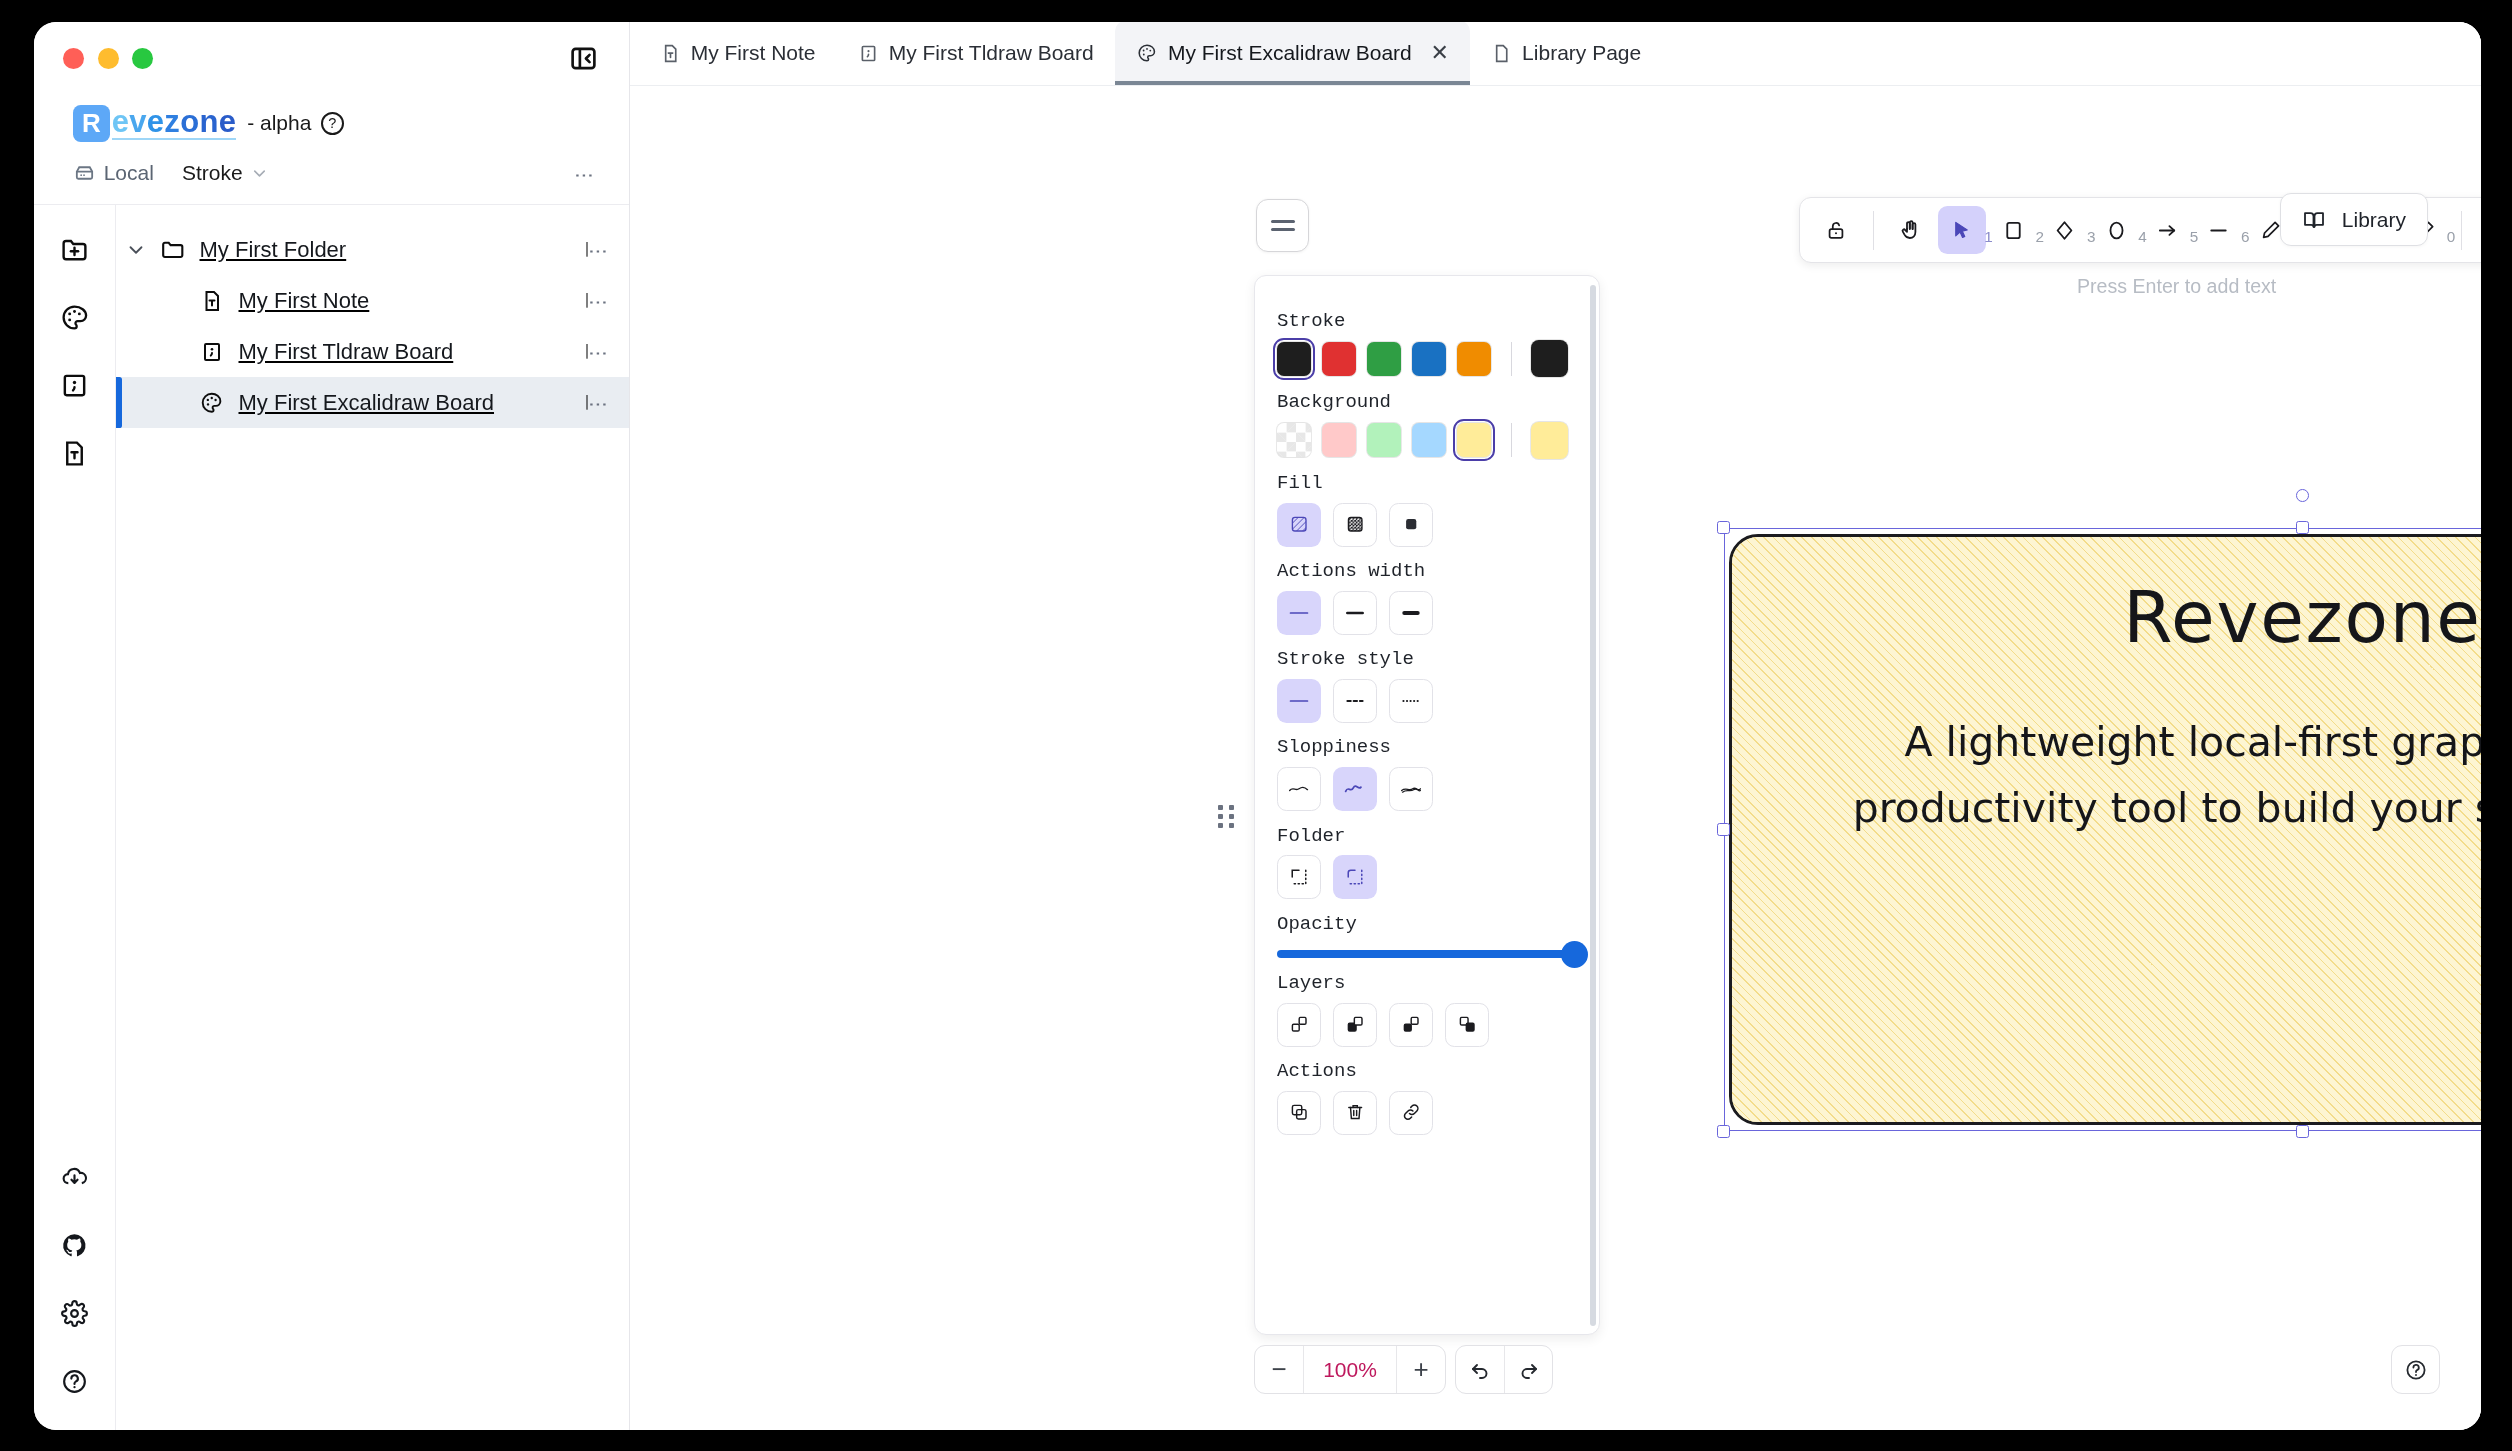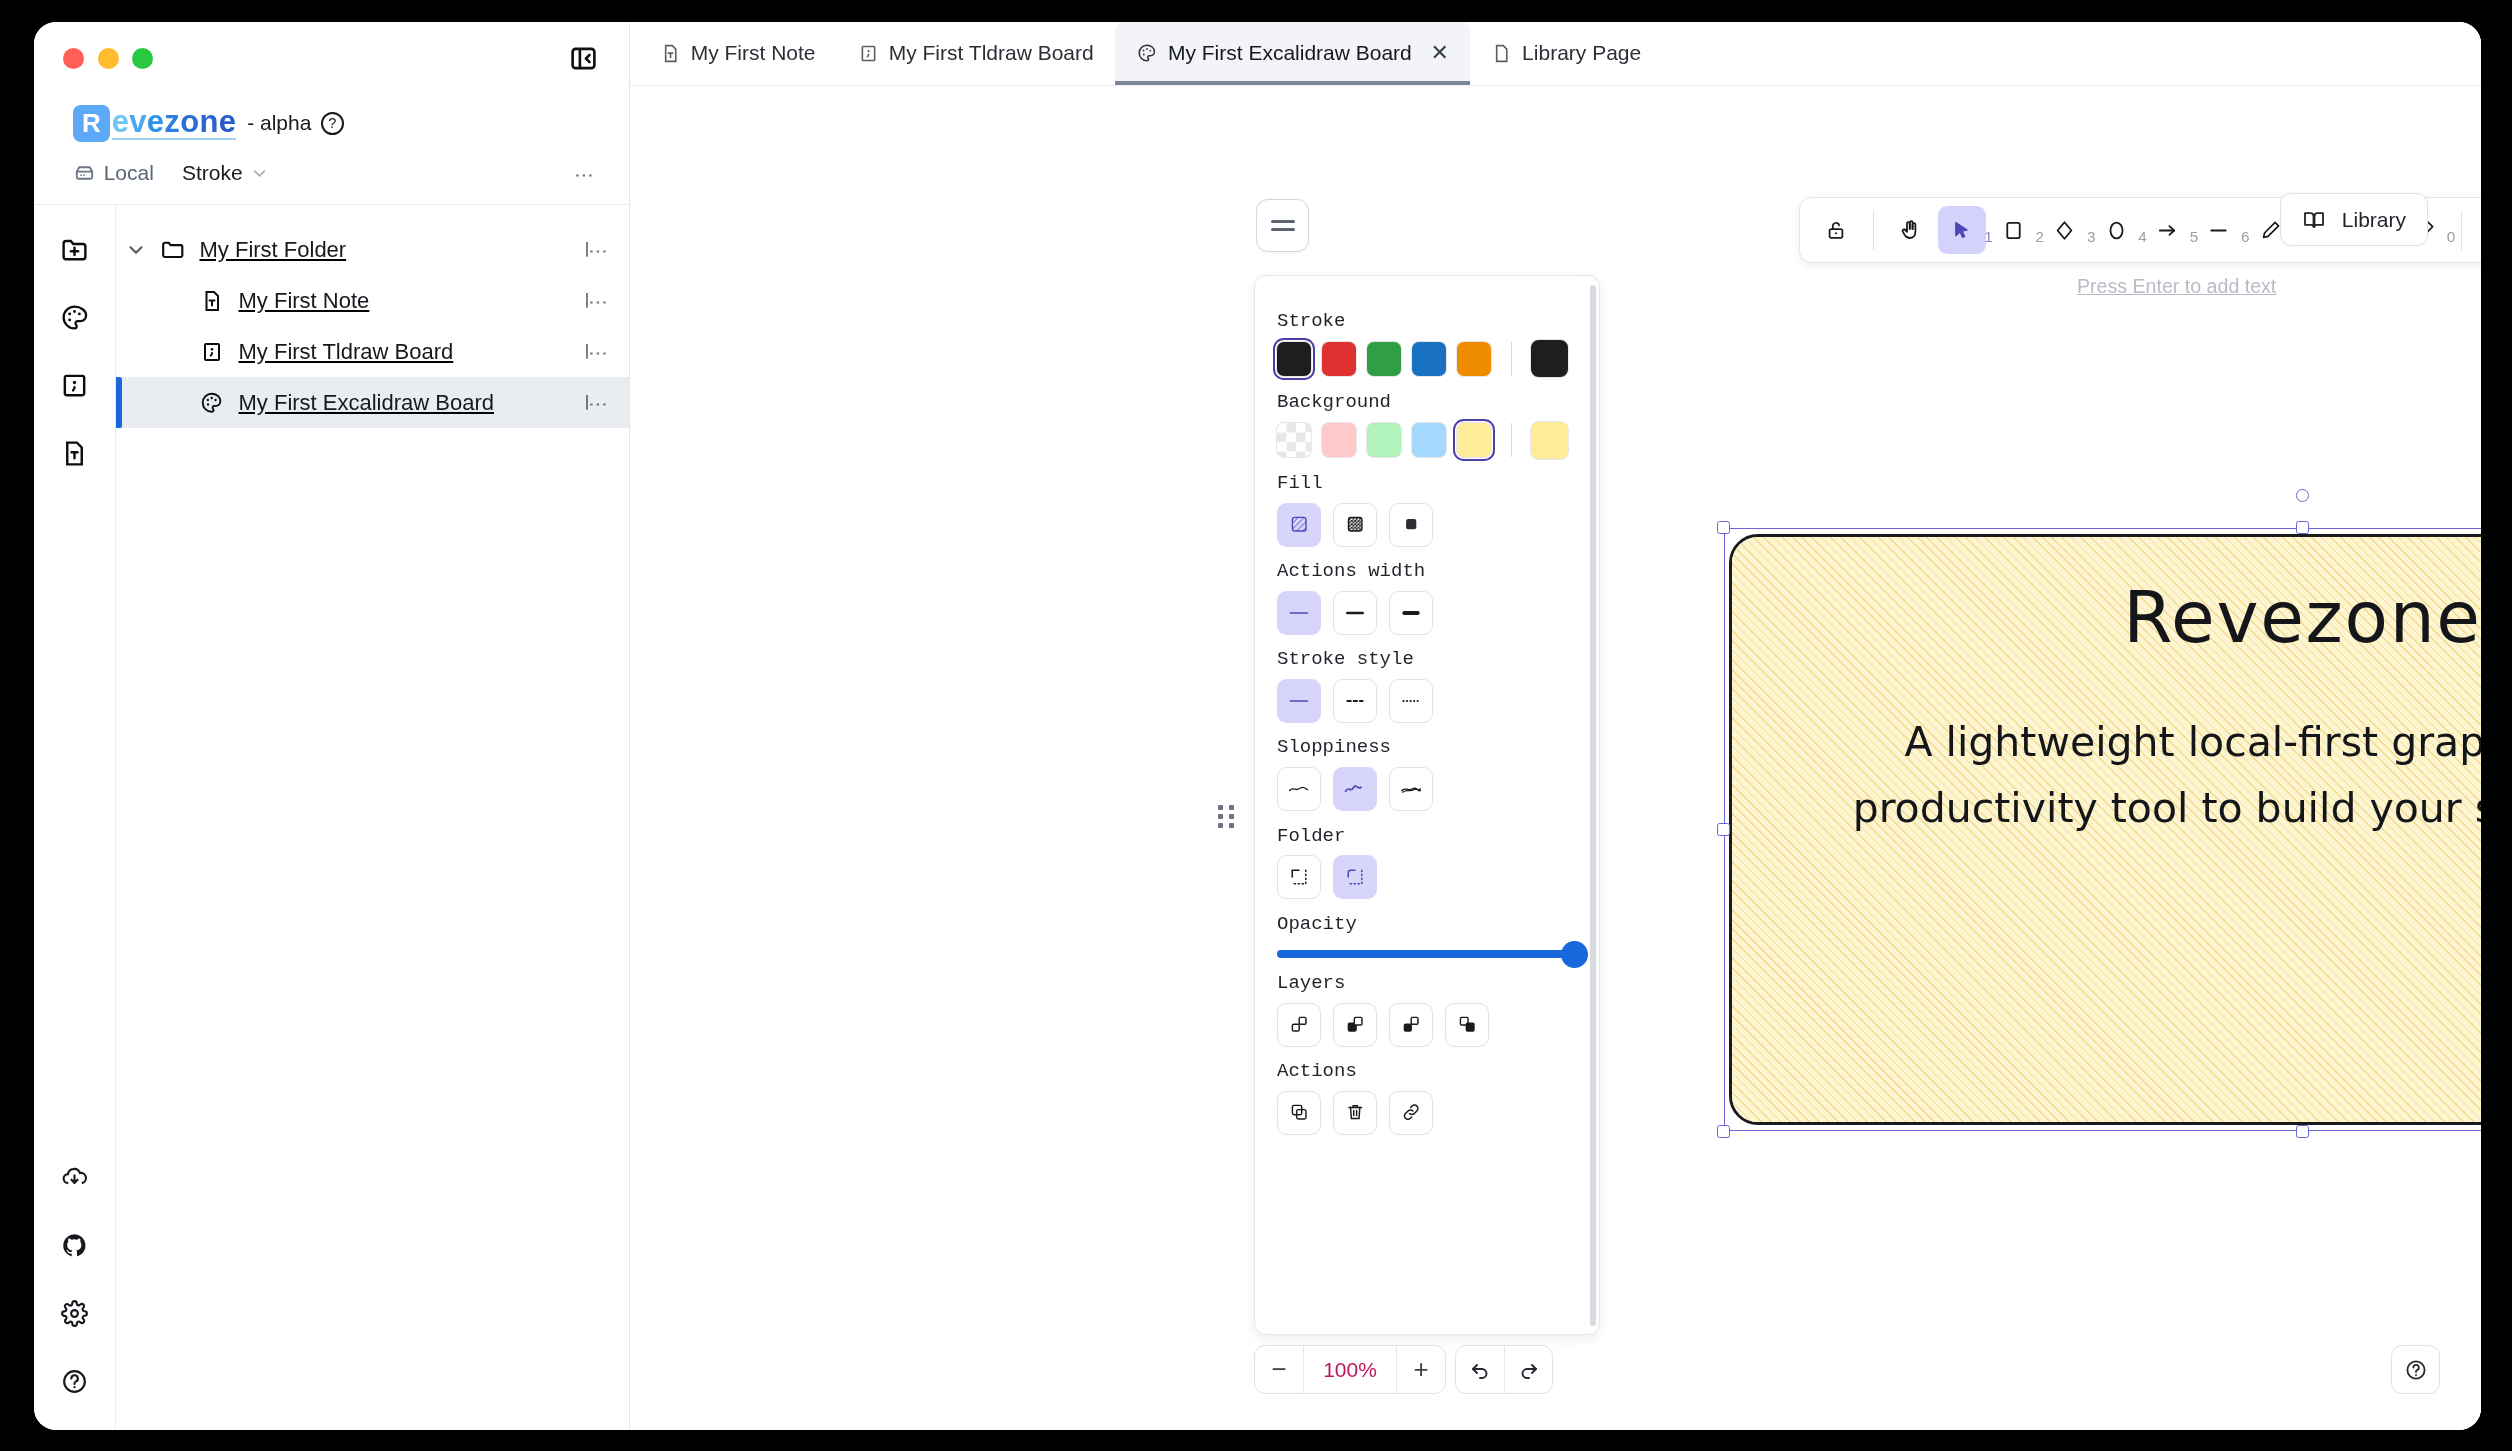--- a/index.html
+++ b/index.html
@@ -212,21 +212,21 @@
   .tb-num {
     position: absolute; right: -6.8px; bottom: 7.7px;
     font-size: 15.3px; color: #9aa0aa;
   }
   .tb-item.active .tb-num { color: #8b8ccb; }
   .tb-sep { width:0.9px; height: 39px; background: #e0e0e5; margin: 0 9.4px; }
 
   .press-enter {
     position: absolute;
     left: 1447px; top: 189px;
-    font-size: 19.6px; color: #b7bcc4; text-decoration: underline;
+    font-size: 19.6px; color: #b7bcc4;
   }
 
   .library-btn {
     position: absolute;
     right: 53px; top: 107px;
     height: 53px; padding: 0 21px;
     border: 0.9px solid #dfe0e4; border-radius: 11px;
     background:#fff;
     display:flex; align-items:center; gap: 16px;
     font-size: 21px; color:#1f232a;

